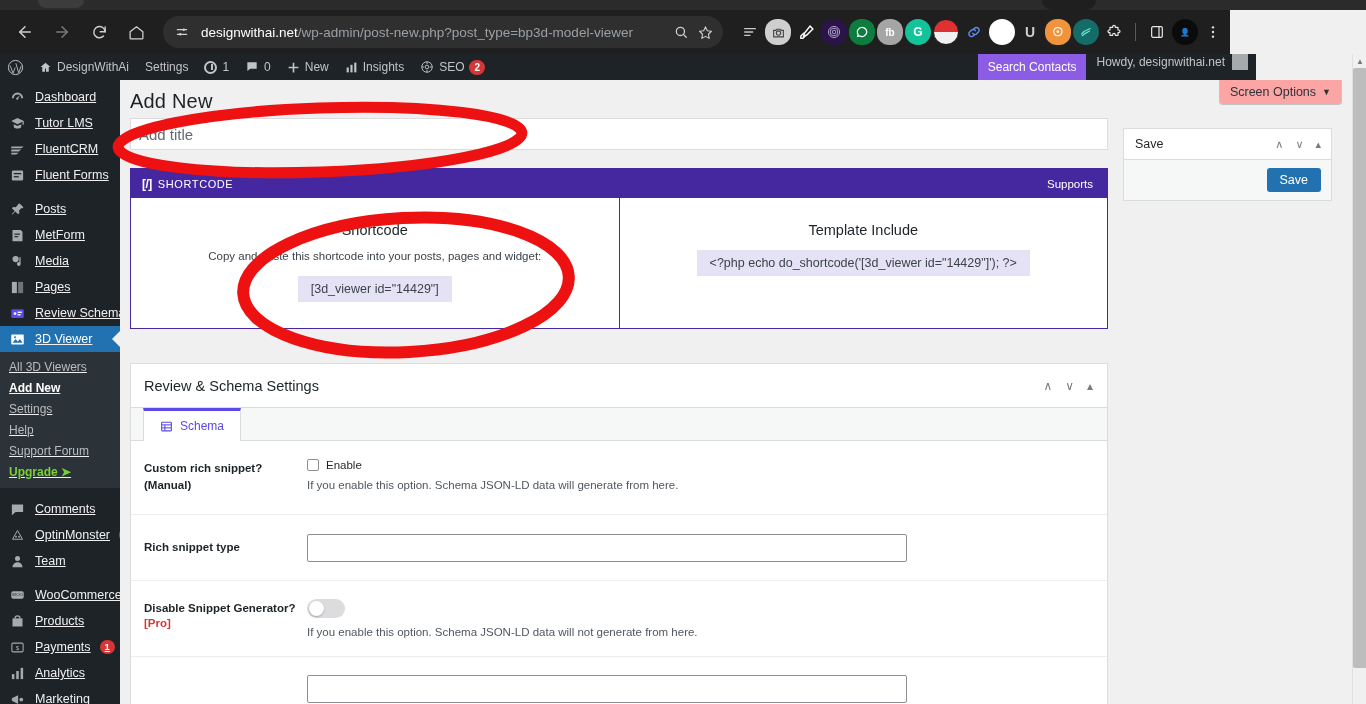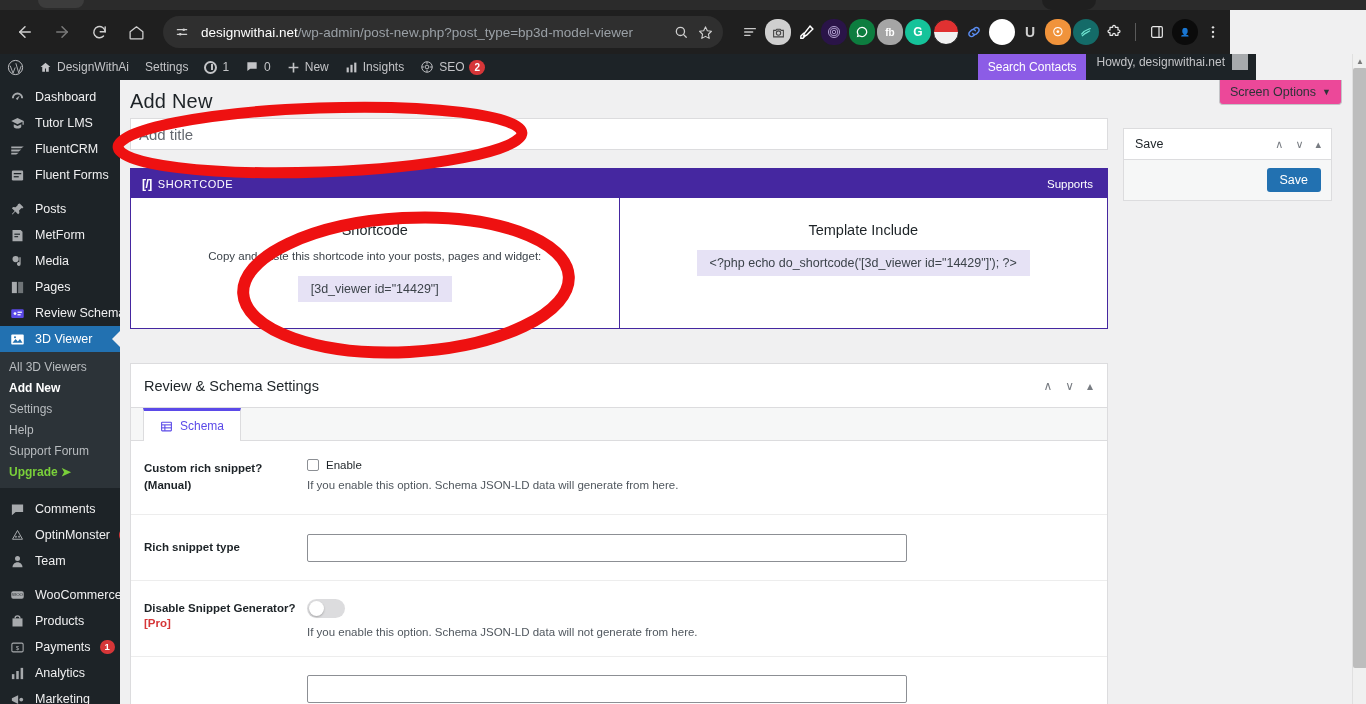--- a/index.html
+++ b/index.html
@@ -88,21 +88,21 @@
   }
   .ab-circ::after {
     content: ""; position: absolute; top: 1px; left: 4.5px;
     width: 2px; height: 6px; background: #c3c4c7;
   }
 
   
   .wp-sidebar {
     position: absolute; top: 80px; left: 0; width: 120px; bottom: 0;
     background: #1d2327; color: #f0f0f1; font-size: 12.5px;
-    overflow: hidden; padding-top: 4px;
+    overflow: hidden; padding-top: 4px; text-decoration: underline;
   }
   .menu-item {
     display: flex; align-items: center; gap: 9px;
     height: 26px; padding-left: 9px; color: #f0f0f1; position: relative;
   }
   .menu-item .mi-icon {
     width: 17px; height: 17px; flex: 0 0 auto;
     display: flex; align-items: center; justify-content: center; color: #a7aaad;
   }
   .menu-item .mi-icon svg { display: block; }
@@ -128,21 +128,21 @@
   .submenu-item.upgrade { color: #7ad03a; font-weight: bold; }
   .menu-gap { height: 8px; }
 
   
   .wp-content {
     position: absolute; top: 80px; left: 120px; right: 14px; bottom: 0;
     background: #f0f0f1; overflow: hidden;
   }
   .screen-meta {
     position: absolute; top: 0px; right: 10px;
-    background: #ec4899; border: 1px solid #c3c4c7; border-top: none;
+    background: #fca5a5; border: 1px solid #c3c4c7; border-top: none;
     border-radius: 0 0 4px 4px; padding: 5px 10px;
     font-size: 12.5px; color: #2c3338; display: flex; align-items: center; gap: 6px;
   }
   .page-title {
     font-size: 20px; font-weight: 400; color: #1d2327;
     padding: 10px 0 8px 10px; letter-spacing: .2px;
   }
   .main-col { position: absolute; left: 10px; top: 38px; width: 978px; }
   .side-col { position: absolute; left: 1003px; top: 48px; width: 209px; }
 

